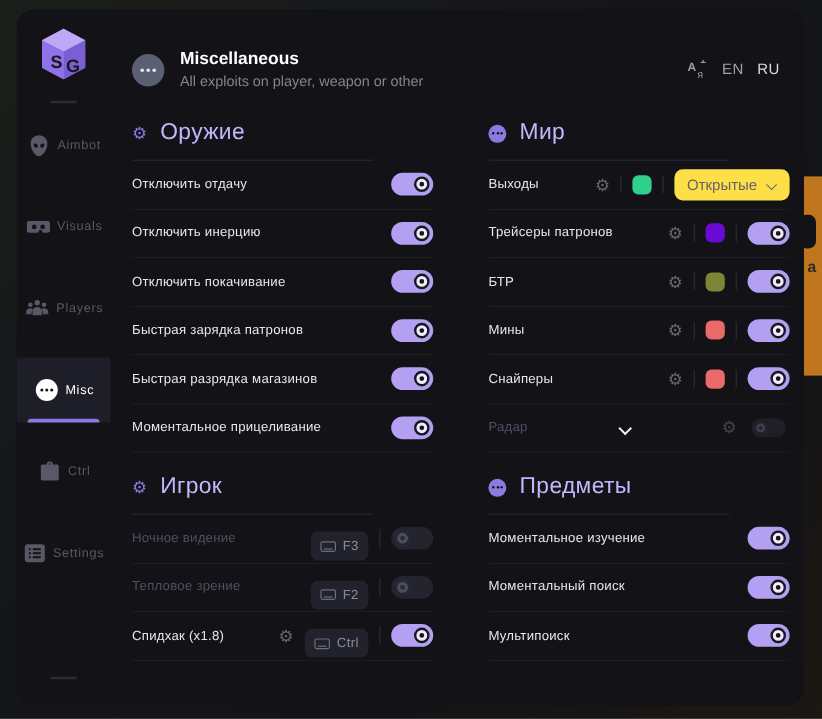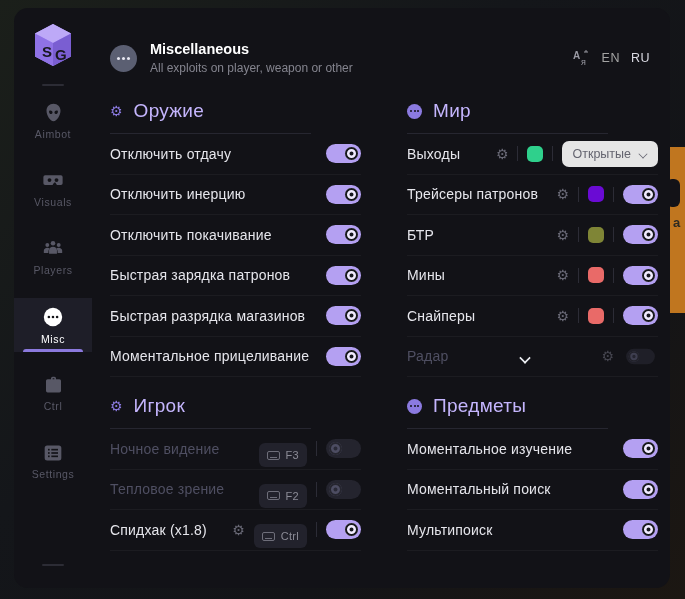--- a/index.html
+++ b/index.html
@@ -16,21 +16,21 @@
   .window {
     position:absolute; left:14px; top:8px; right:15px; bottom:11px;
     background:#121217; border-radius:14px; z-index:1; overflow:hidden;
   }
 
   
   .sidebar { position:absolute; left:0; top:0; bottom:0; width:78px; display:flex; flex-direction:column; align-items:center; }
   .logo { margin-top:14px; width:42px; height:46px; }
   .side-dash { width:22px; height:2px; background:#2c2c35; border-radius:2px; margin-top:16px; }
   .nav { margin-top:8px; width:100%; display:flex; flex-direction:column; gap:14px; }
-  .nav-item { width:100%; height:54px; display:flex; flex-direction:column; align-items:center; justify-content:center; gap:5px;
+  .nav-item { width:100%; height:54px; display:flex; align-items:center; justify-content:center; gap:5px;
     color:#585866; cursor:pointer; position:relative; }
   .nav-item .nav-label { font-size:10.5px; letter-spacing:.6px; }
   .nav-item.active { background:#1e1e28; color:#ffffff; }
   .nav-item.active::after { content:""; position:absolute; left:9px; right:9px; bottom:0; height:3px; background:#8b79dd; border-radius:3px 3px 0 0; }
   .nav-item svg { display:block; }
   .side-bottom { flex:1; display:flex; align-items:flex-end; padding-bottom:22px; }
 
   
   .header { position:absolute; left:78px; right:0; top:11px; height:78px; display:flex; align-items:center; padding:0 20px 0 18px; }
   .avatar { width:27px; height:27px; border-radius:50%; background:#5b5f72; display:flex; align-items:center; justify-content:center; gap:2px; flex:none; }
@@ -49,21 +49,21 @@
   .col { display:flex; flex-direction:column; }
   .section { margin-bottom:16px; }
   .sec-head { display:flex; align-items:center; gap:11px; height:26px; }
   .sec-title { font-size:19px; font-weight:normal; color:#c4b5fd; letter-spacing:.3px; }
   .sec-gear { color:#8b7ae0; font-size:14px; line-height:1; }
   .dots-circle { width:15px; height:15px; border-radius:50%; background:#8b7ae0; display:flex; align-items:center; justify-content:center; gap:1.5px; }
   .dots-circle i { width:2px; height:2px; border-radius:50%; background:#121217; }
   .sec-divider { height:1px; background:#262630; width:80%; margin-top:9px; }
 
   .row { height:40.5px; display:flex; align-items:center; border-bottom:1px solid rgba(255,255,255,.045); }
-  .row-label { font-size:14px; color:#e6e6ec; letter-spacing:.2px; white-space:nowrap; }
+  .row-label { font-size:11px; color:#e6e6ec; letter-spacing:.2px; white-space:nowrap; }
   .row-label.disabled { color:#4f4f62; }
   .row-mid { flex:1; display:flex; justify-content:center; align-items:center; }
   .controls { display:flex; align-items:center; gap:9px; }
   .row-gear { color:#686875; font-size:14px; line-height:1; cursor:pointer; }
   .row-gear.dim { color:#45454f; }
   .vdiv { width:1px; height:15px; background:#2c2c36; }
   .swatch { width:16px; height:16px; border-radius:5px; cursor:pointer; }
 
   .toggle { width:35px; height:19px; border-radius:10px; position:relative; cursor:pointer; flex:none; }
   .toggle.on { background:#b4a0f2; }
@@ -72,21 +72,21 @@
   .toggle.off { background:#24242e; }
   .toggle.off .knob { position:absolute; left:3px; top:3px; width:13px; height:13px; border-radius:50%;
     background:#2a2a37; box-shadow:inset 0 0 0 2px #26262f, inset 0 0 0 4.5px #4d4d62; }
   .toggle.small { transform:scale(.82); opacity:.75; }
 
   .keybadge { height:24px; border-radius:6px; background:#22222c; display:flex; align-items:center; gap:6px; padding:0 8px; cursor:pointer;margin-top:13px; }
   .keybadge .kicon { width:13px; height:9px; border:1.2px solid #6e6e7a; border-radius:2px; position:relative; }
   .keybadge .kicon::after { content:""; position:absolute; left:2px; right:2px; bottom:1px; height:1.2px; background:#6e6e7a; }
   .keybadge .ktext { font-size:11px; color:#8b8b96; letter-spacing:.3px; }
 
-  .dropdown { height:26px; border-radius:7px; background:#e5e5e5; display:flex; align-items:center; gap:8px; padding:0 10px; cursor:pointer; }
+  .dropdown { height:26px; border-radius:7px; background:#fde047; display:flex; align-items:center; gap:8px; padding:0 10px; cursor:pointer; }
   .dropdown .dtext { font-size:12.5px; color:#64646f; }
   .chev { width:9px; height:9px; display:inline-block; position:relative; }
   .chev::before { content:""; position:absolute; left:0; top:1px; width:7px; height:7px;
     border-right:1.8px solid currentColor; border-bottom:1.8px solid currentColor; transform:rotate(45deg) scale(.8); }
   .dropdown .chev { color:#64646f; }
   .row-chevron { color:#eef0f4; }
   .row-chevron .chev::before { width:8px; height:8px; border-width:2px; }
 </style>
 </head>
 <body>

